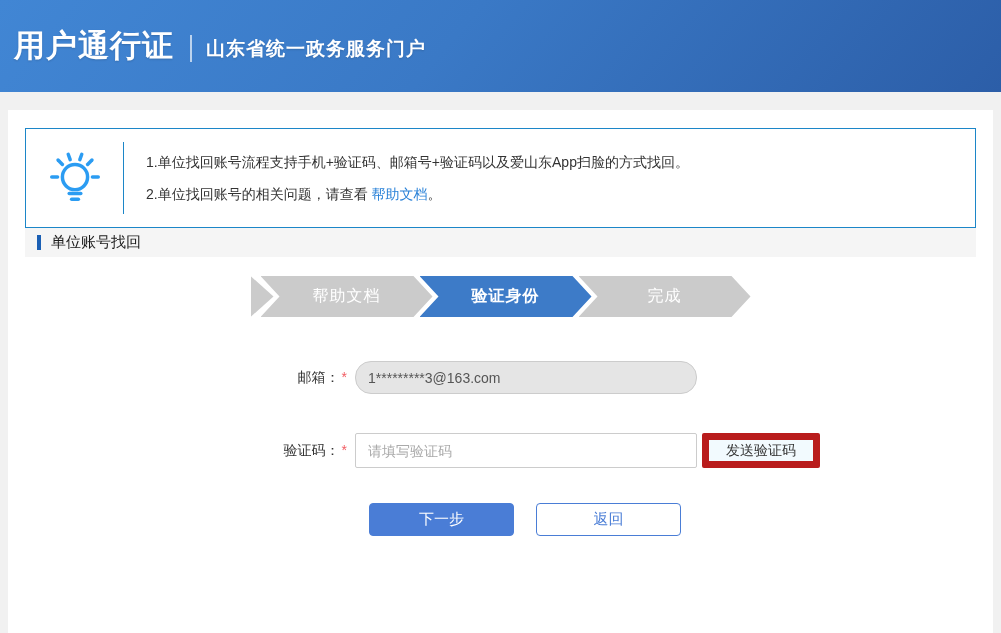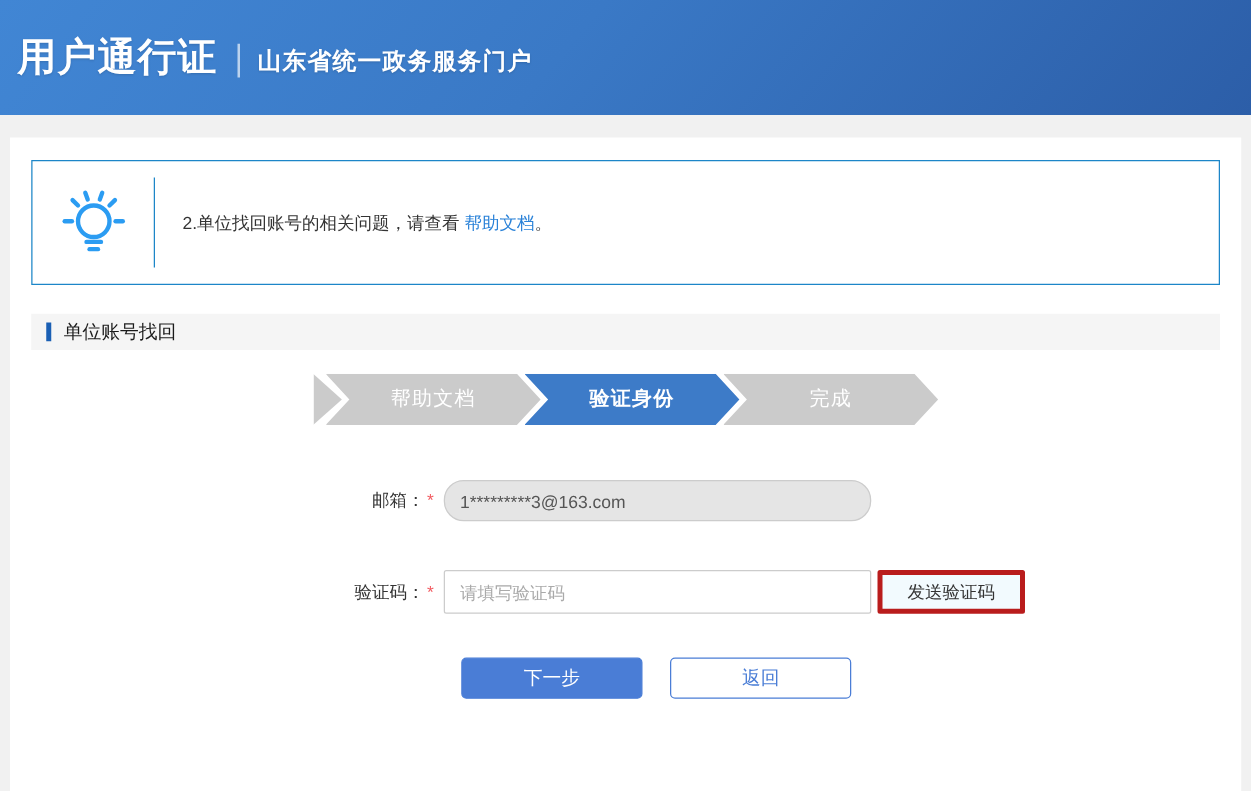--- a/index.html
+++ b/index.html
@@ -44,21 +44,21 @@
     background: #fff;
   }
   .bulb-cell { width: 97px; display: flex; justify-content: center; align-items: center; }
   .notice-divider { width: 1px; height: 72px; background: #1c86c8; }
   .notice-text { margin-left: 22px; font-size: 14px; color: #333; }
   .notice-text p { line-height: 1.45; }
   .notice-text p + p { margin-top: 11px; }
   .help-link { color: #2a82d8; text-decoration: none; }
   
   .section-bar {
-    margin-top: 23px;
+    margin-top: 0;
     background: #f5f5f5;
     height: 29px;
     display: flex; align-items: center;
     padding-left: 12px;
   }
   .section-marker { width: 4px; height: 15px; background: #1a5fb4; }
   .section-title { margin-left: 10px; font-size: 15px; color: #1a1a1a; }
   
   .steps {
     margin-top: 19px;
@@ -93,21 +93,21 @@
     border: 1px solid #ccc; border-radius: 2px;
     padding: 0 12px; font-size: 14px; color: #ec4899;
     font-family: "Liberation Sans", "DejaVu Sans", sans-serif;
     outline: none; background: #fff;
   }
   .input::placeholder { color: #aaa; }
   .input.disabled { background: #e5e5e5; color: #555; border-radius: 16px; }
   .code-input { height: 35px; }
   .send-btn {
     margin-left: 5px; width: 118px; height: 35px;
-    background: #f2fafe; border: 4px solid #b91c1c; border-radius: 2px;
+    background: #f2fafe; border: 7px solid #b91c1c; border-radius: 2px;
     font-size: 14px; color: #333; cursor: pointer;
     font-family: "Liberation Sans", "DejaVu Sans", sans-serif;
   }
   .actions { margin-top: 35px; margin-left: 112px; display: flex; }
   .next-btn {
     width: 145px; height: 33px;
     background: #4a7dd6; border: 1px solid #4a7dd6; border-radius: 4px;
     color: #fff; font-size: 15px; cursor: pointer;
     font-family: "Liberation Sans", "DejaVu Sans", sans-serif;
   }
@@ -139,20 +139,21 @@
         <path d="M8 31 L14 31"></path>
         <path d="M50 31 L56 31"></path>
         <path d="M14.5 13.5 L19 18"></path>
         <path d="M49.5 13.5 L45 18"></path>
         <path d="M25 7.5 L27 13"></path>
         <path d="M39 7.5 L37 13"></path>
       </svg>
     </div>
     <div class="notice-divider"></div>
     <div class="notice-text">
+      <p>1.单位找回账号流程支持手机+验证码、邮箱号+验证码以及爱山东App扫脸的方式找回。</p>
       <p><span>2.单位找回账号的相关问题，请查看 </span><a href="#" class="help-link">帮助文档</a><span>。</span></p>
     </div>
   </div>
 
   <div class="section-bar">
     <span class="section-marker"></span>
     <span class="section-title">单位账号找回</span>
   </div>
 
   <div class="steps">

